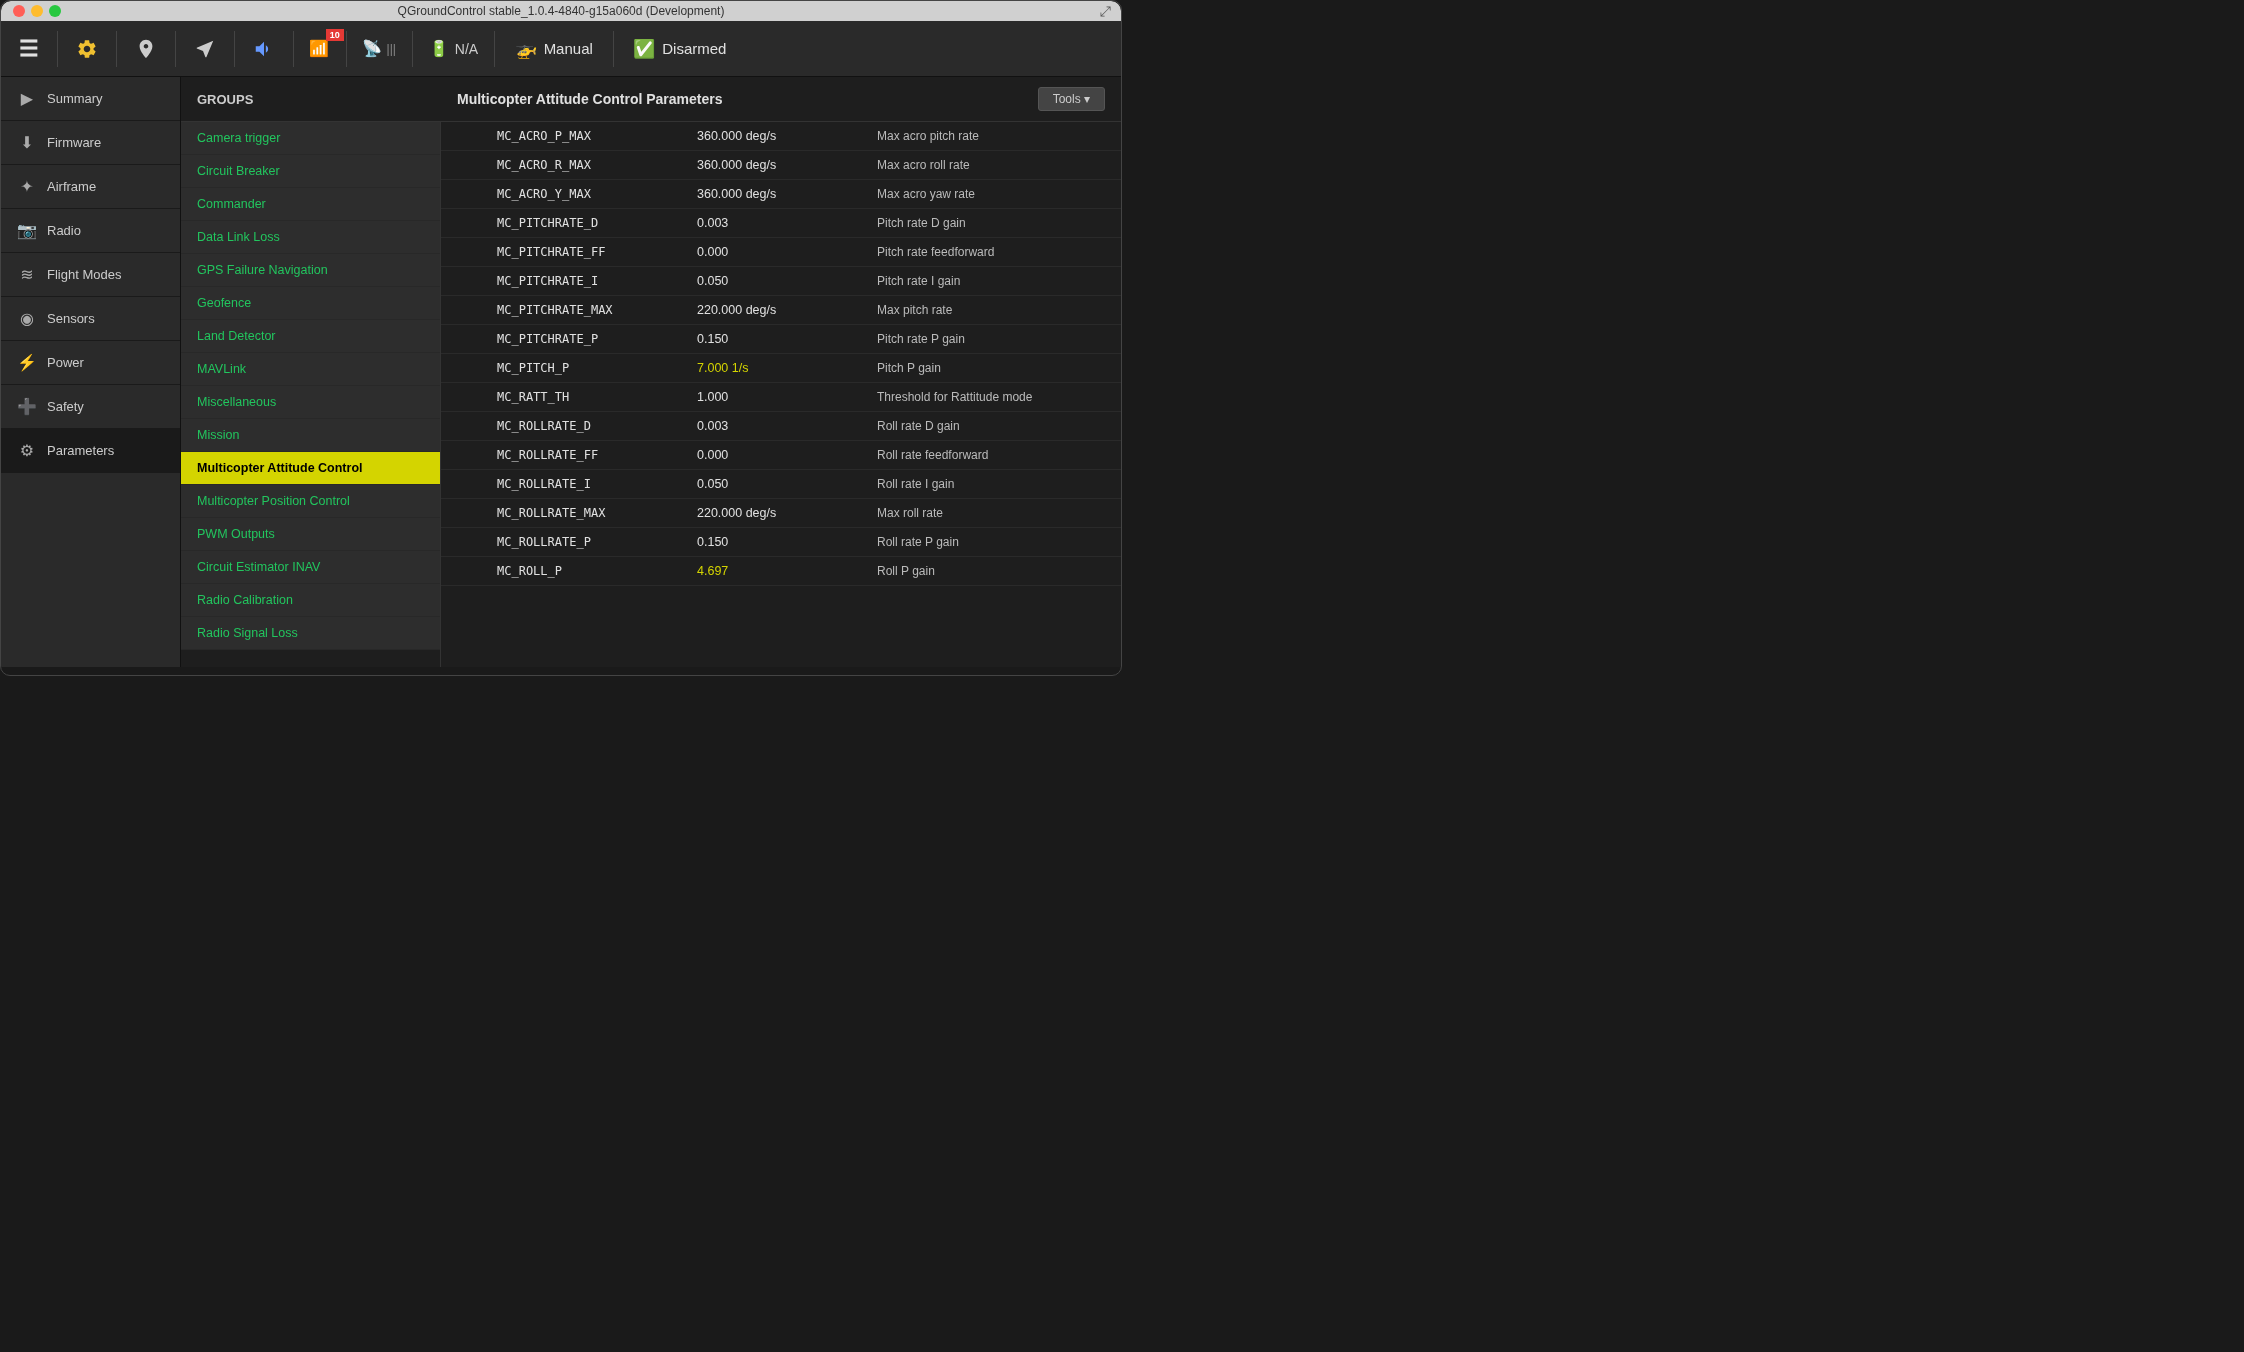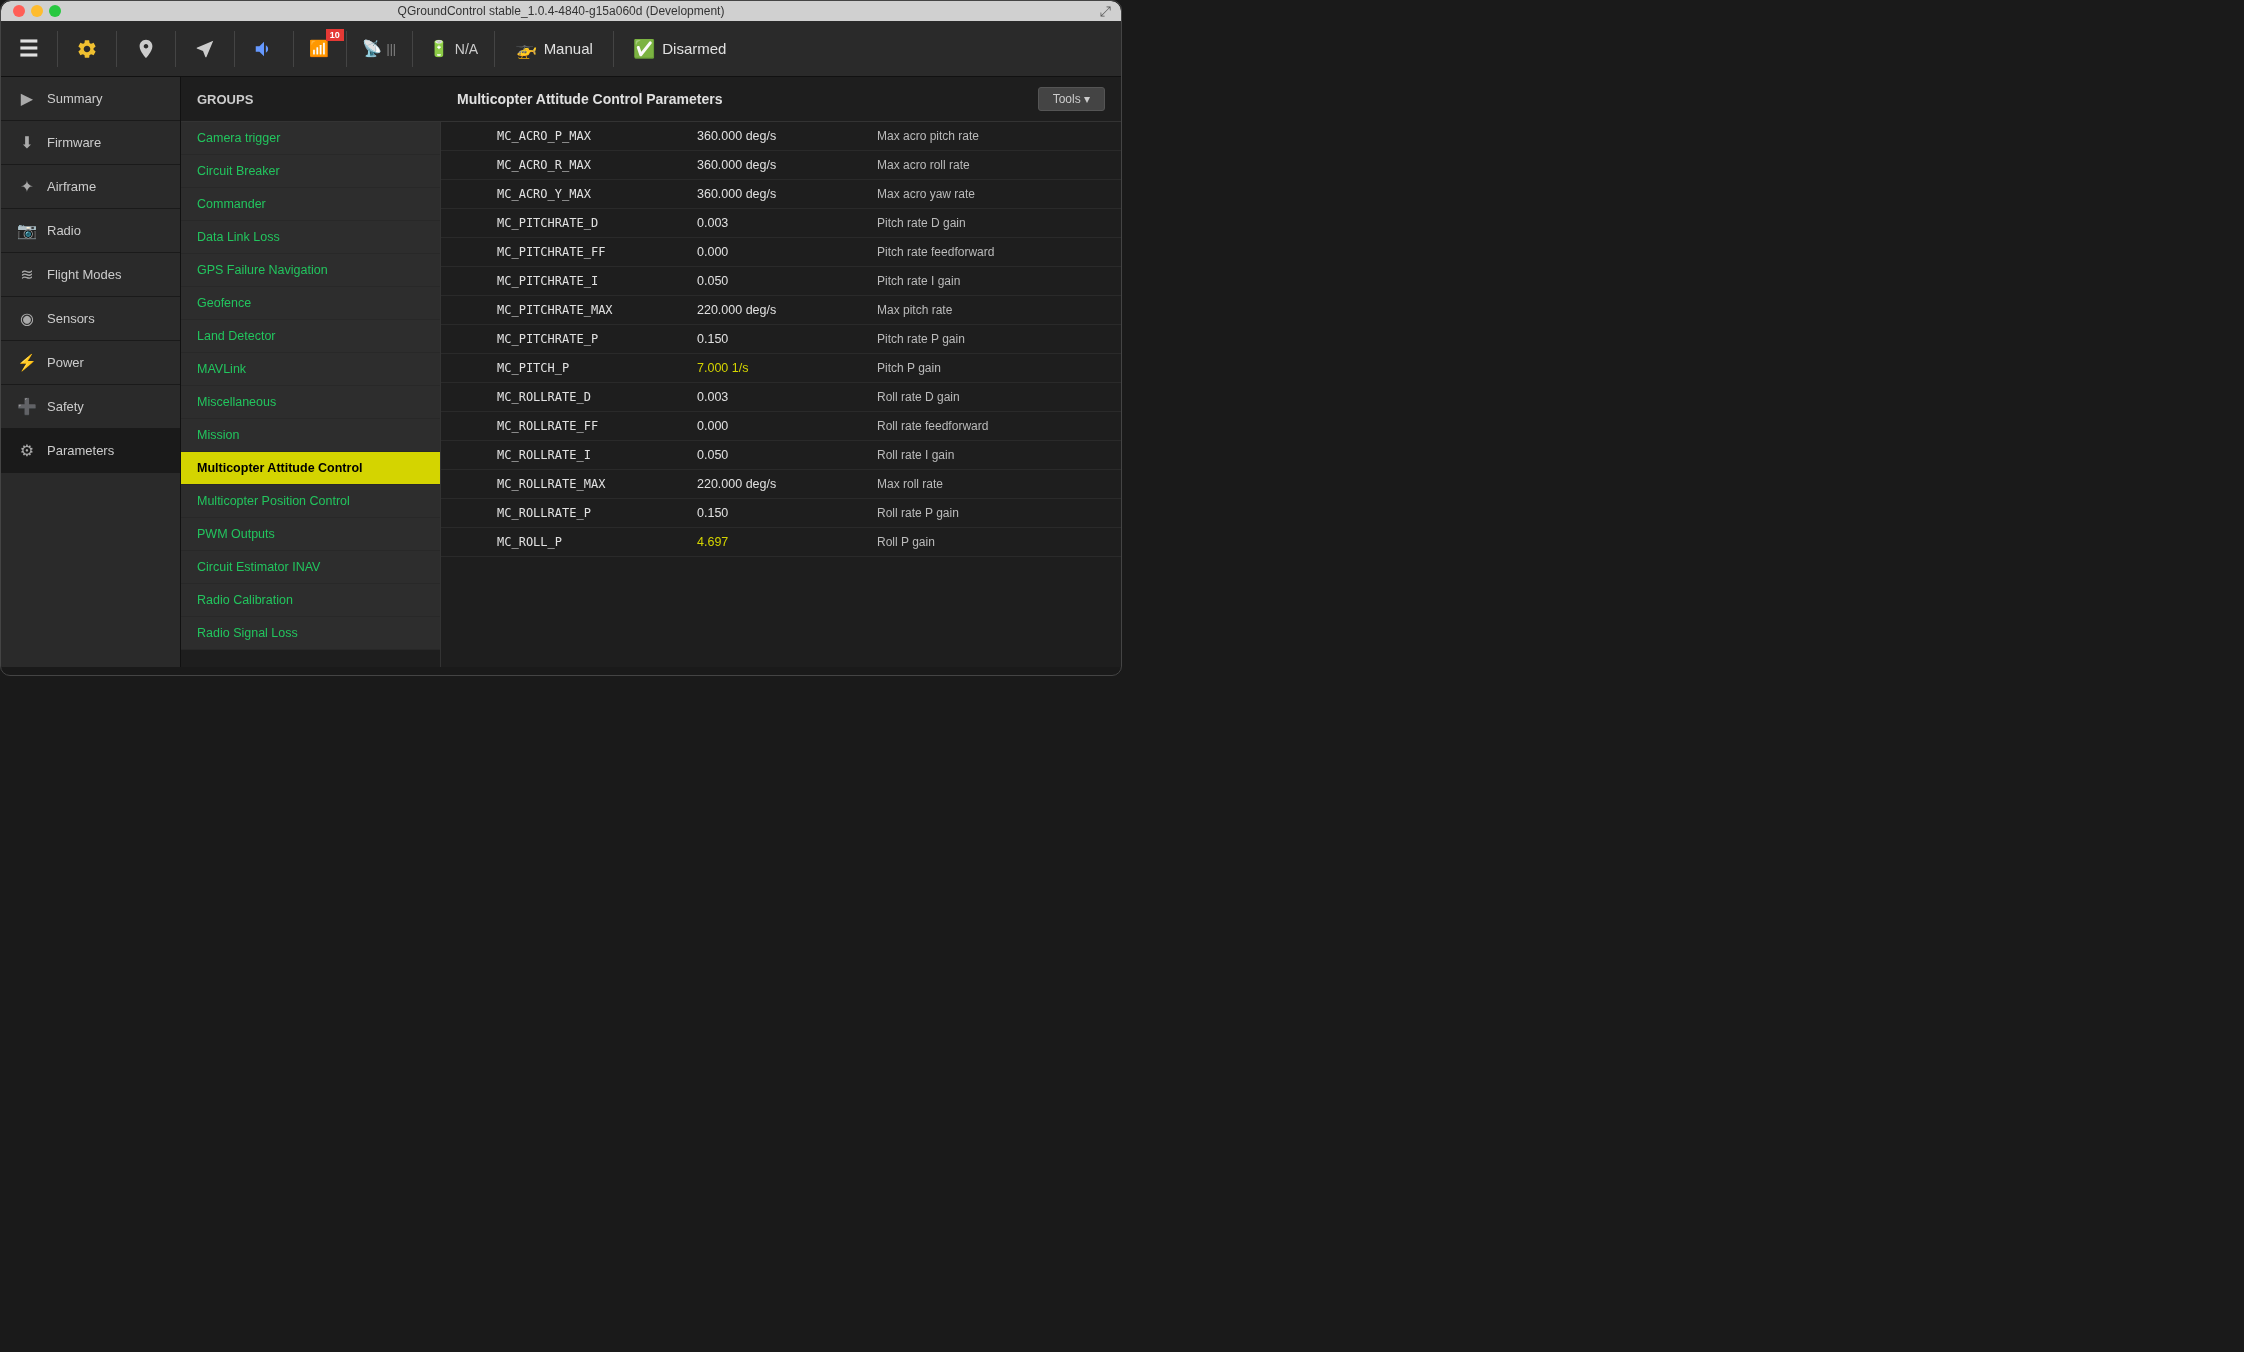--- a/index.html
+++ b/index.html
@@ -435,20 +435,25 @@
     <span class="param-name">MC_PITCHRATE_P</span>
     <span class="param-value">0.150</span>
     <span class="param-desc">Pitch rate P gain</span>
   </div>
           <div class="param-row">
     <span class="param-name">MC_PITCH_P</span>
     <span class="param-value highlight">7.000 1/s</span>
     <span class="param-desc">Pitch P gain</span>
   </div>
           <div class="param-row">
+    <span class="param-name">MC_RATT_TH</span>
+    <span class="param-value">1.000</span>
+    <span class="param-desc">Threshold for Rattitude mode</span>
+  </div>
+          <div class="param-row">
     <span class="param-name">MC_ROLLRATE_D</span>
     <span class="param-value">0.003</span>
     <span class="param-desc">Roll rate D gain</span>
   </div>
           <div class="param-row">
     <span class="param-name">MC_ROLLRATE_FF</span>
     <span class="param-value">0.000</span>
     <span class="param-desc">Roll rate feedforward</span>
   </div>
           <div class="param-row">

